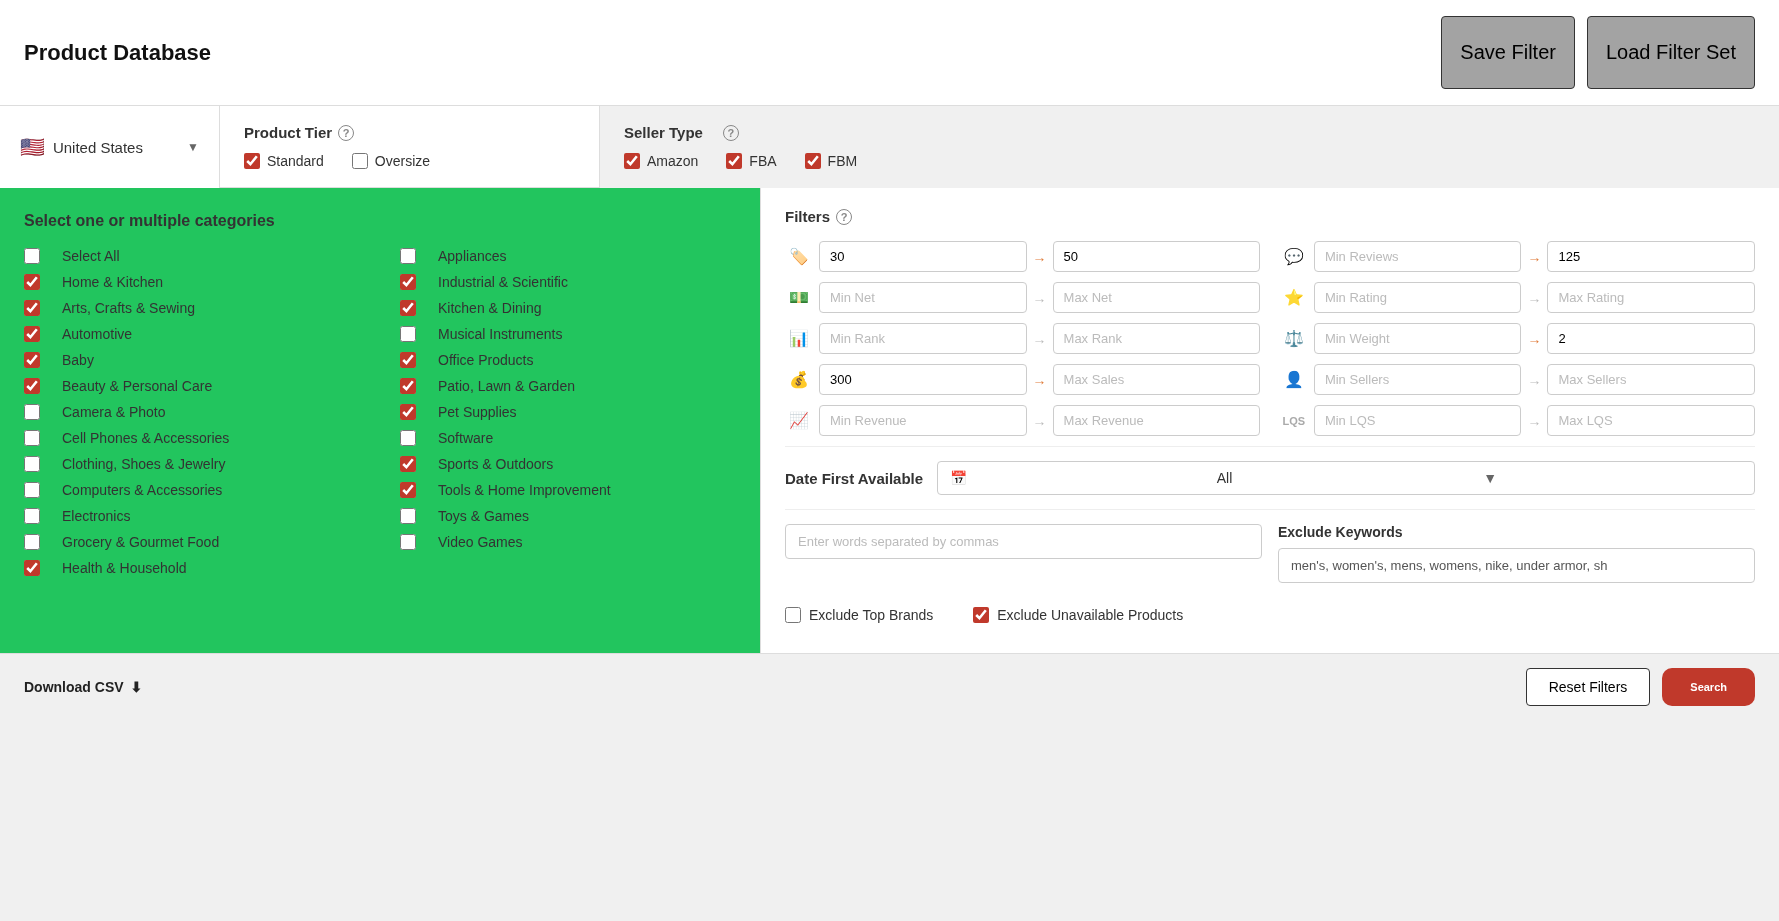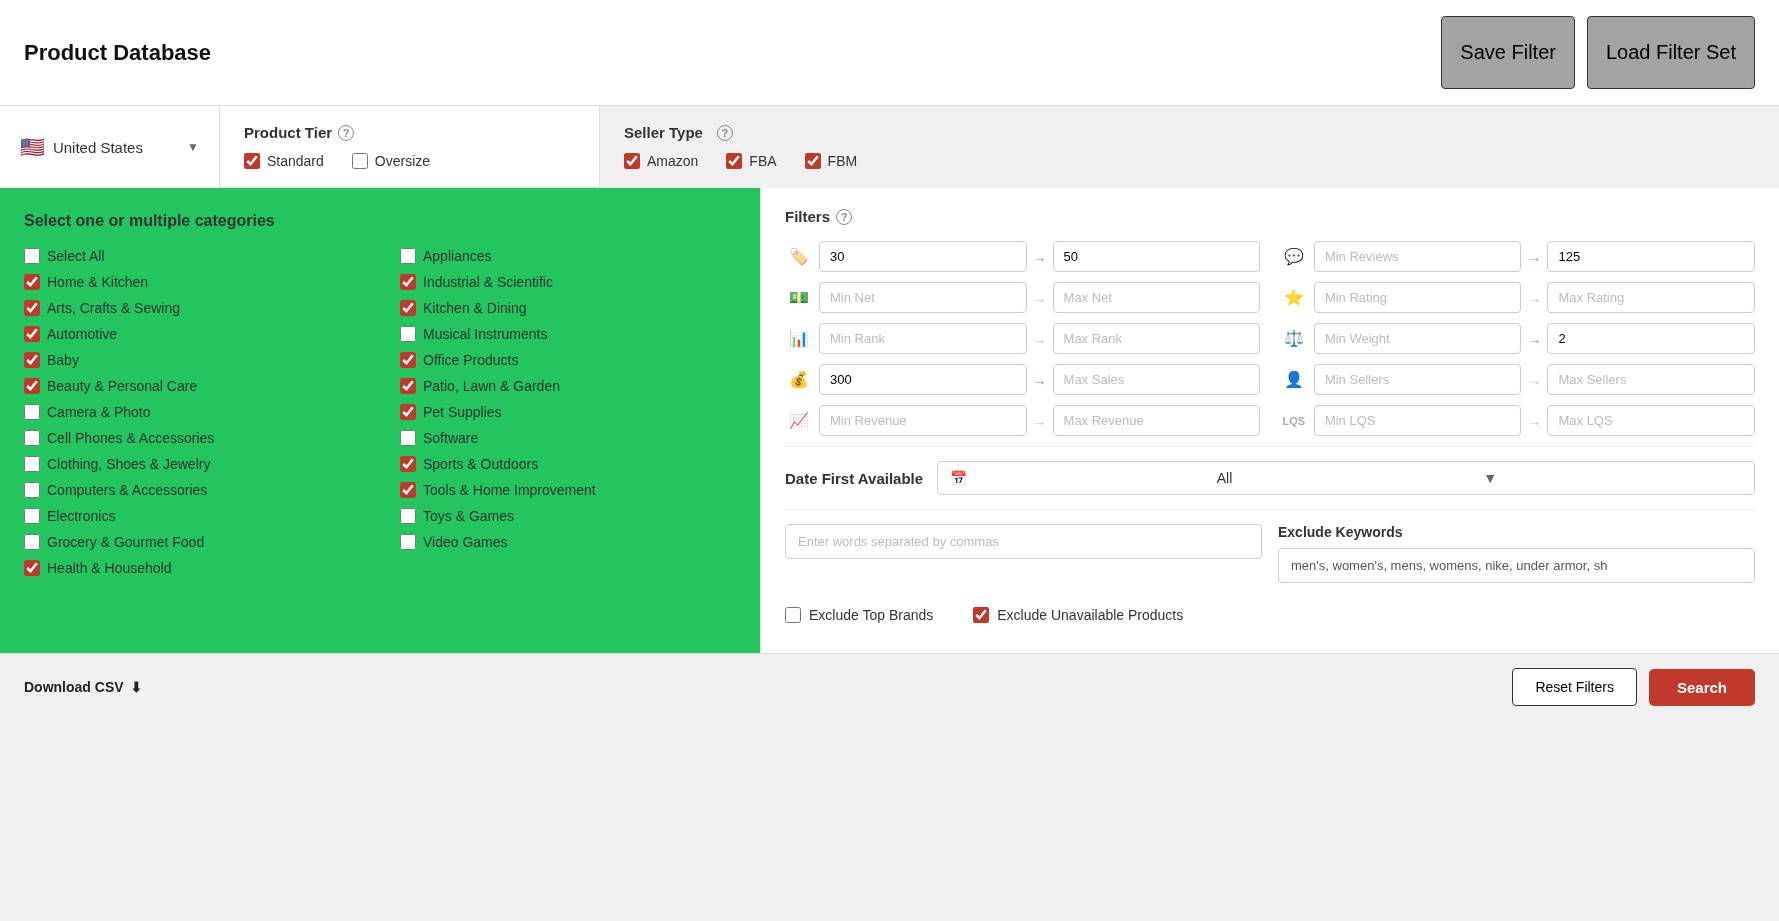--- a/index.html
+++ b/index.html
@@ -12,29 +12,29 @@
 
     .country-select { display: flex; align-items: center; gap: 8px; padding: 16px 20px; border-right: 1px solid #ddd; min-width: 220px; background: #fff; cursor: pointer; }
     .flag { font-size: 20px; }
     .country-name { font-size: 15px; font-weight: 500; flex: 1; }
     .chevron { font-size: 12px; color: #666; }
     .product-tier-title { font-size: 15px; font-weight: 600; margin-bottom: 12px; display: flex; align-items: center; gap: 6px; }
     .info-icon { display: inline-flex; align-items: center; justify-content: center; width: 16px; height: 16px; border-radius: 50%; border: 1.5px solid #888; font-size: 11px; color: #888; font-weight: 700; cursor: pointer; }
     .checkbox-row { display: flex; align-items: center; gap: 28px; }
     .checkbox-item { display: flex; align-items: center; gap: 7px; cursor: pointer; }
     .checkbox-item input[type="checkbox"] { width: 16px; height: 16px; accent-color: #c0392b; cursor: pointer; }
-    .seller-type-title { font-size: 15px; font-weight: 600; margin-bottom: 12px; display: flex; align-items: center; gap: 14px; }
+    .seller-type-title { font-size: 15px; font-weight: 600; margin-bottom: 12px; display: flex; align-items: center; gap: 20px; }
     .seller-checkboxes { display: flex; align-items: center; gap: 28px; }
 
     .content { display: flex; }
 
     .categories { flex: 0 0 760px; padding: 24px 24px; background: #22c55e; }
     .categories-title { font-size: 16px; font-weight: 600; margin-bottom: 16px; }
     .categories-grid { display: grid; grid-template-columns: 1fr 1fr; gap: 6px 40px; }
-    .cat-item { display: flex; align-items: center; gap: 7px; cursor: pointer; padding: 2px 0; }
+    .cat-item { display: flex; align-items: center; gap: 22px; cursor: pointer; padding: 2px 0; }
     .cat-item input[type="checkbox"] { width: 16px; height: 16px; accent-color: #c0392b; cursor: pointer; flex-shrink: 0; }
 
     .filters-panel { flex: 1; background: #fff; padding: 20px 24px; border-left: 1px solid #ddd; }
 
     .filters-title { font-size: 15px; font-weight: 600; margin-bottom: 16px; display: flex; align-items: center; gap: 6px; }
     .filter-row { display: flex; align-items: center; gap: 6px; }
     .filter-icon { width: 28px; height: 28px; display: flex; align-items: center; justify-content: center; font-size: 16px; flex-shrink: 0; }
     .filter-input { flex: 1; padding: 7px 10px; border: 1px solid #ccc; border-radius: 4px; font-size: 13px; background: #fff; min-width: 0; }
     .filter-input::placeholder { color: #bbb; }
     .arrow { color: #e07b39; font-size: 14px; flex-shrink: 0; }
@@ -51,23 +51,23 @@
     .keyword-label { font-size: 14px; font-weight: 600; }
     .keyword-input { padding: 9px 12px; border: 1px solid #ccc; border-radius: 4px; font-size: 13px; color: #555; }
     .keyword-input::placeholder { color: #bbb; }
 
     .bottom-checks { display: flex; align-items: center; gap: 40px; padding: 10px 0; }
     .bottom-check-item { display: flex; align-items: center; gap: 8px; cursor: pointer; font-size: 14px; }
     .bottom-check-item input[type="checkbox"] { width: 16px; height: 16px; accent-color: #c0392b; cursor: pointer; }
 
     .footer { display: flex; align-items: center; justify-content: space-between; padding: 14px 24px; background: #f0f0f0; border-top: 1px solid #ddd; }
     .download-btn { display: flex; align-items: center; gap: 7px; font-size: 14px; font-weight: 600; color: #222; cursor: pointer; background: none; border: none; }
-    .footer-right { display: flex; gap: 12px; align-items: flex-end; }
+    .footer-right { display: flex; gap: 12px; }
     .reset-btn { padding: 10px 22px; border: 1.5px solid #333; background: #fff; border-radius: 4px; cursor: pointer; font-size: 14px; font-weight: 500; }
-    .search-btn { padding: 10px 28px; border: none; background: #c0392b; color: #fff; border-radius: 5px; cursor: pointer; font-size: 15px; font-weight: 600; }
+    .search-btn { padding: 10px 28px; border: none; background: #c0392b; color: #fff; border-radius: 10px; cursor: pointer; font-size: 11px; font-weight: 600; }
 
     .top-panels { display: flex; align-items: stretch; }
 
     .product-tier-box { background: #fff; border: 1px solid #ddd; border-top: none; border-left: none; padding: 18px 24px; min-width: 380px; }
     .seller-type-box { background: #f0f0f0; padding: 18px 24px; flex: 1; }
   </style>
 </head>
 <body>
 
 <div class="header">

